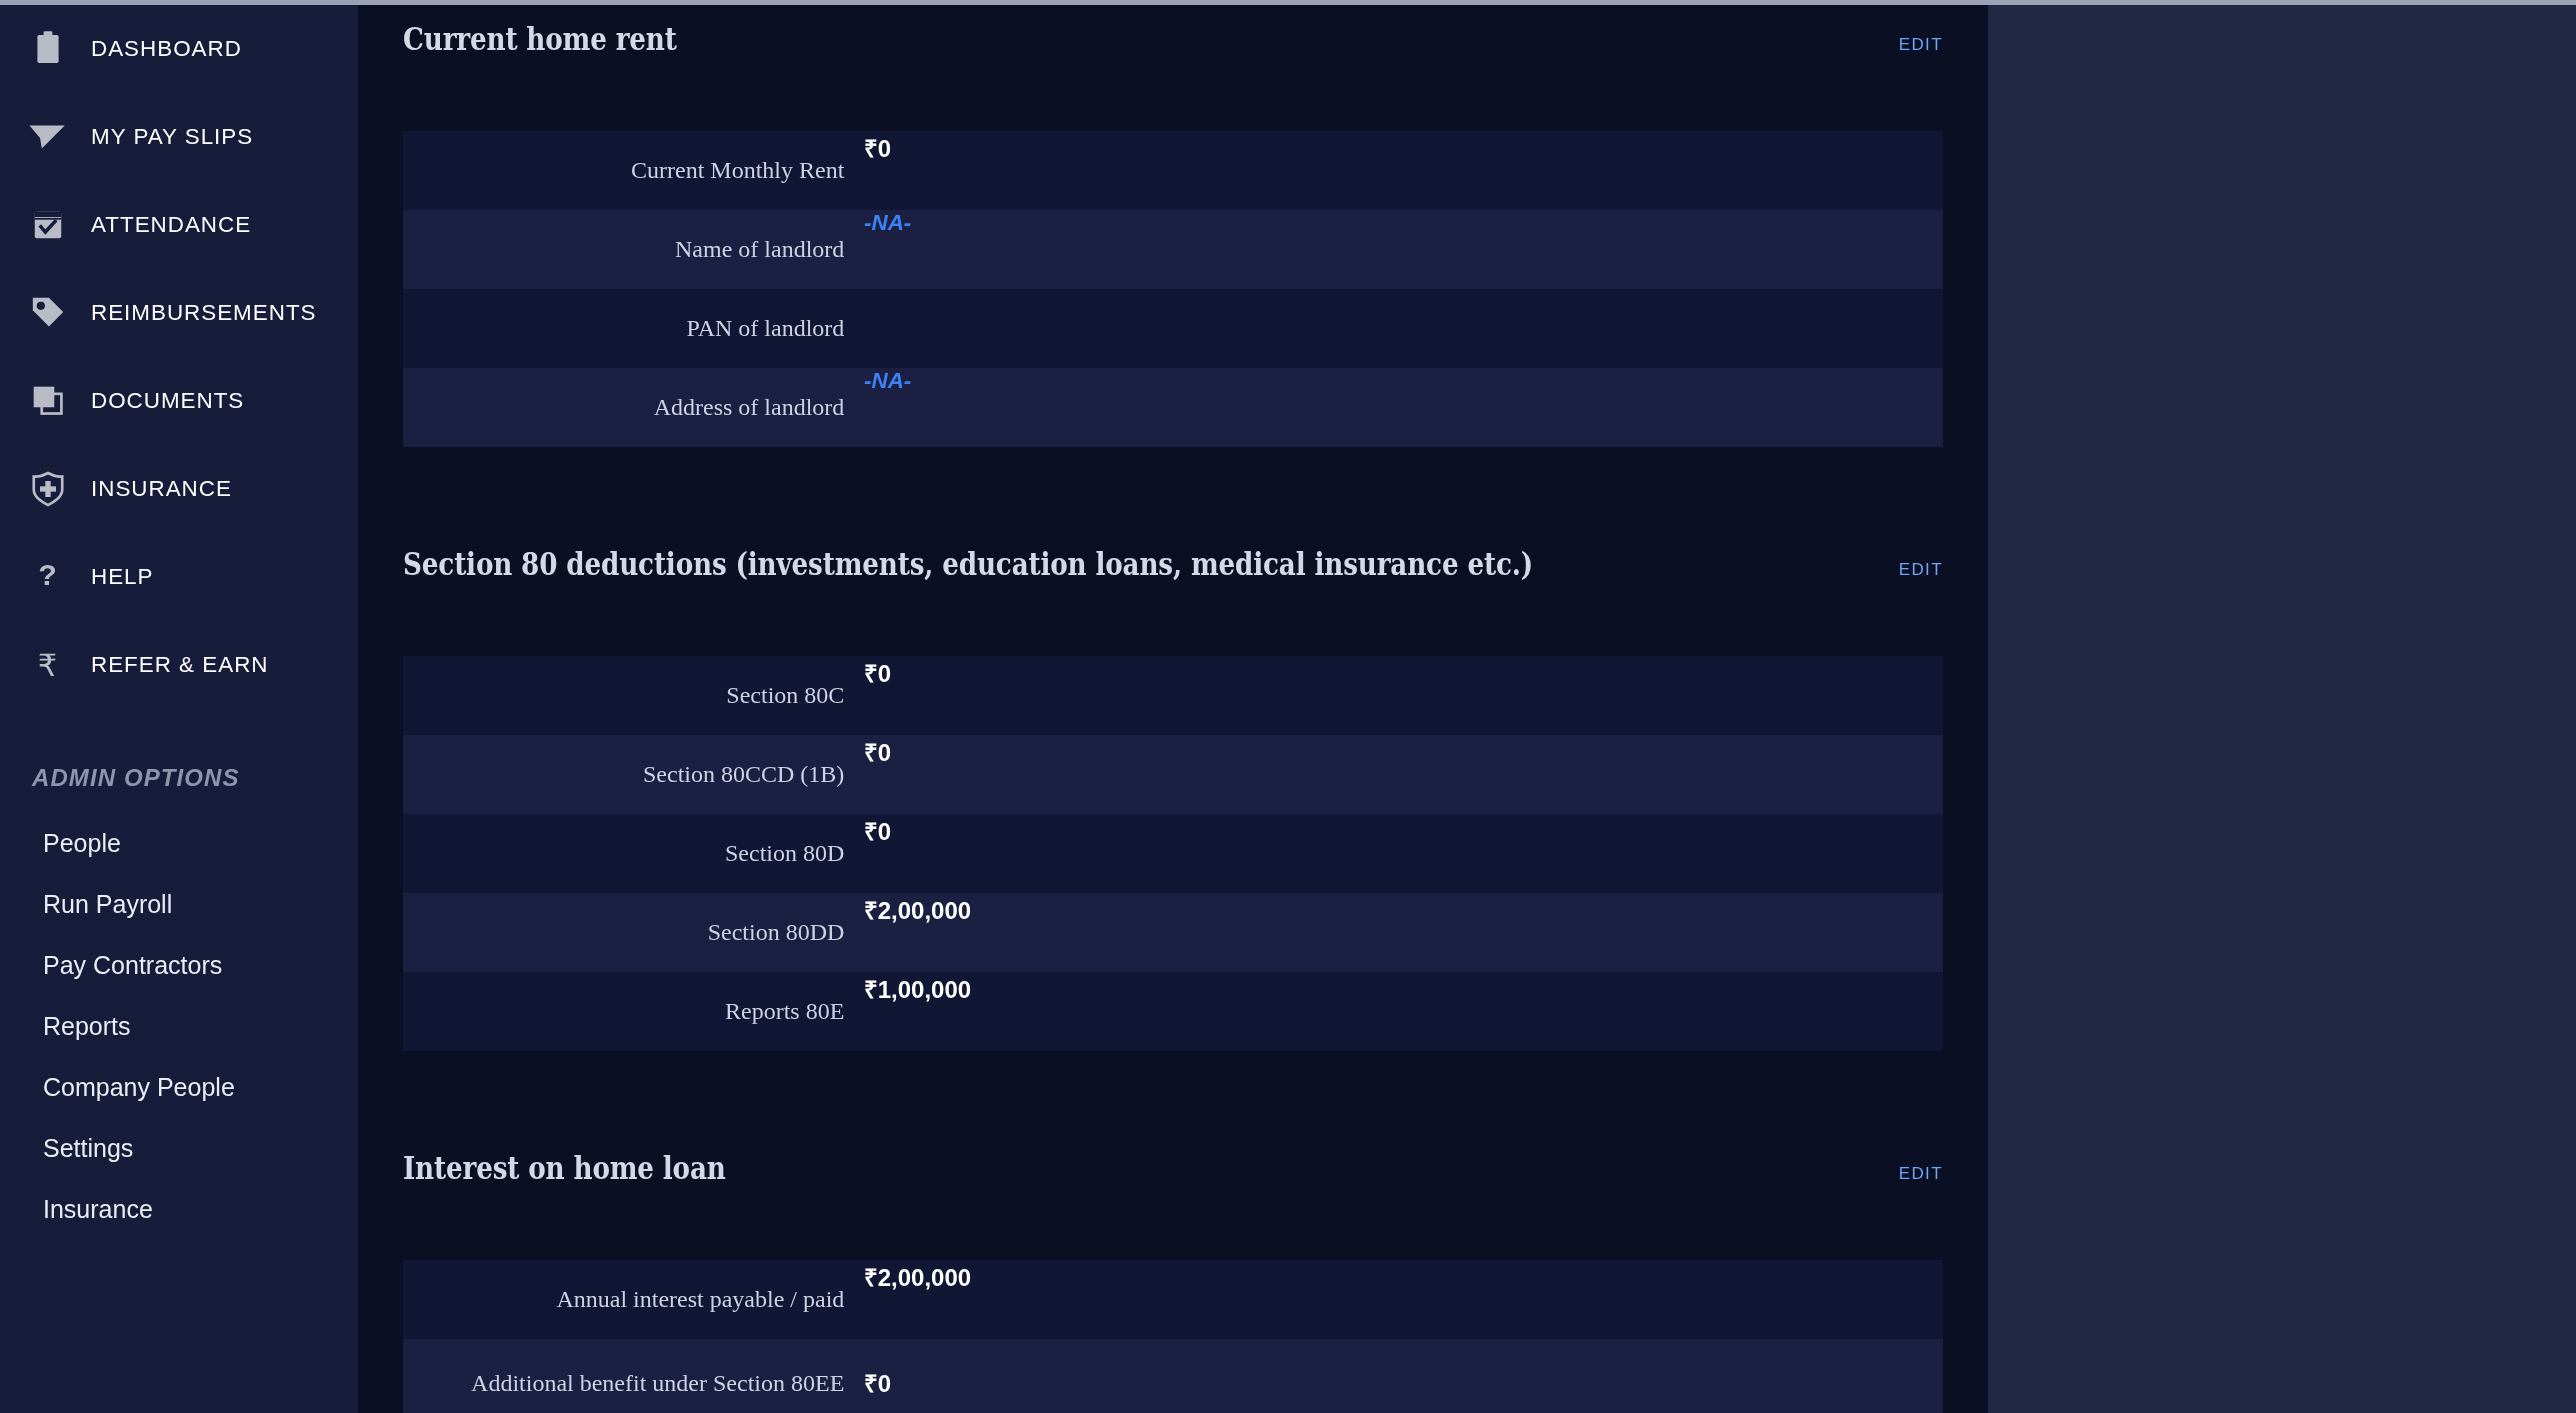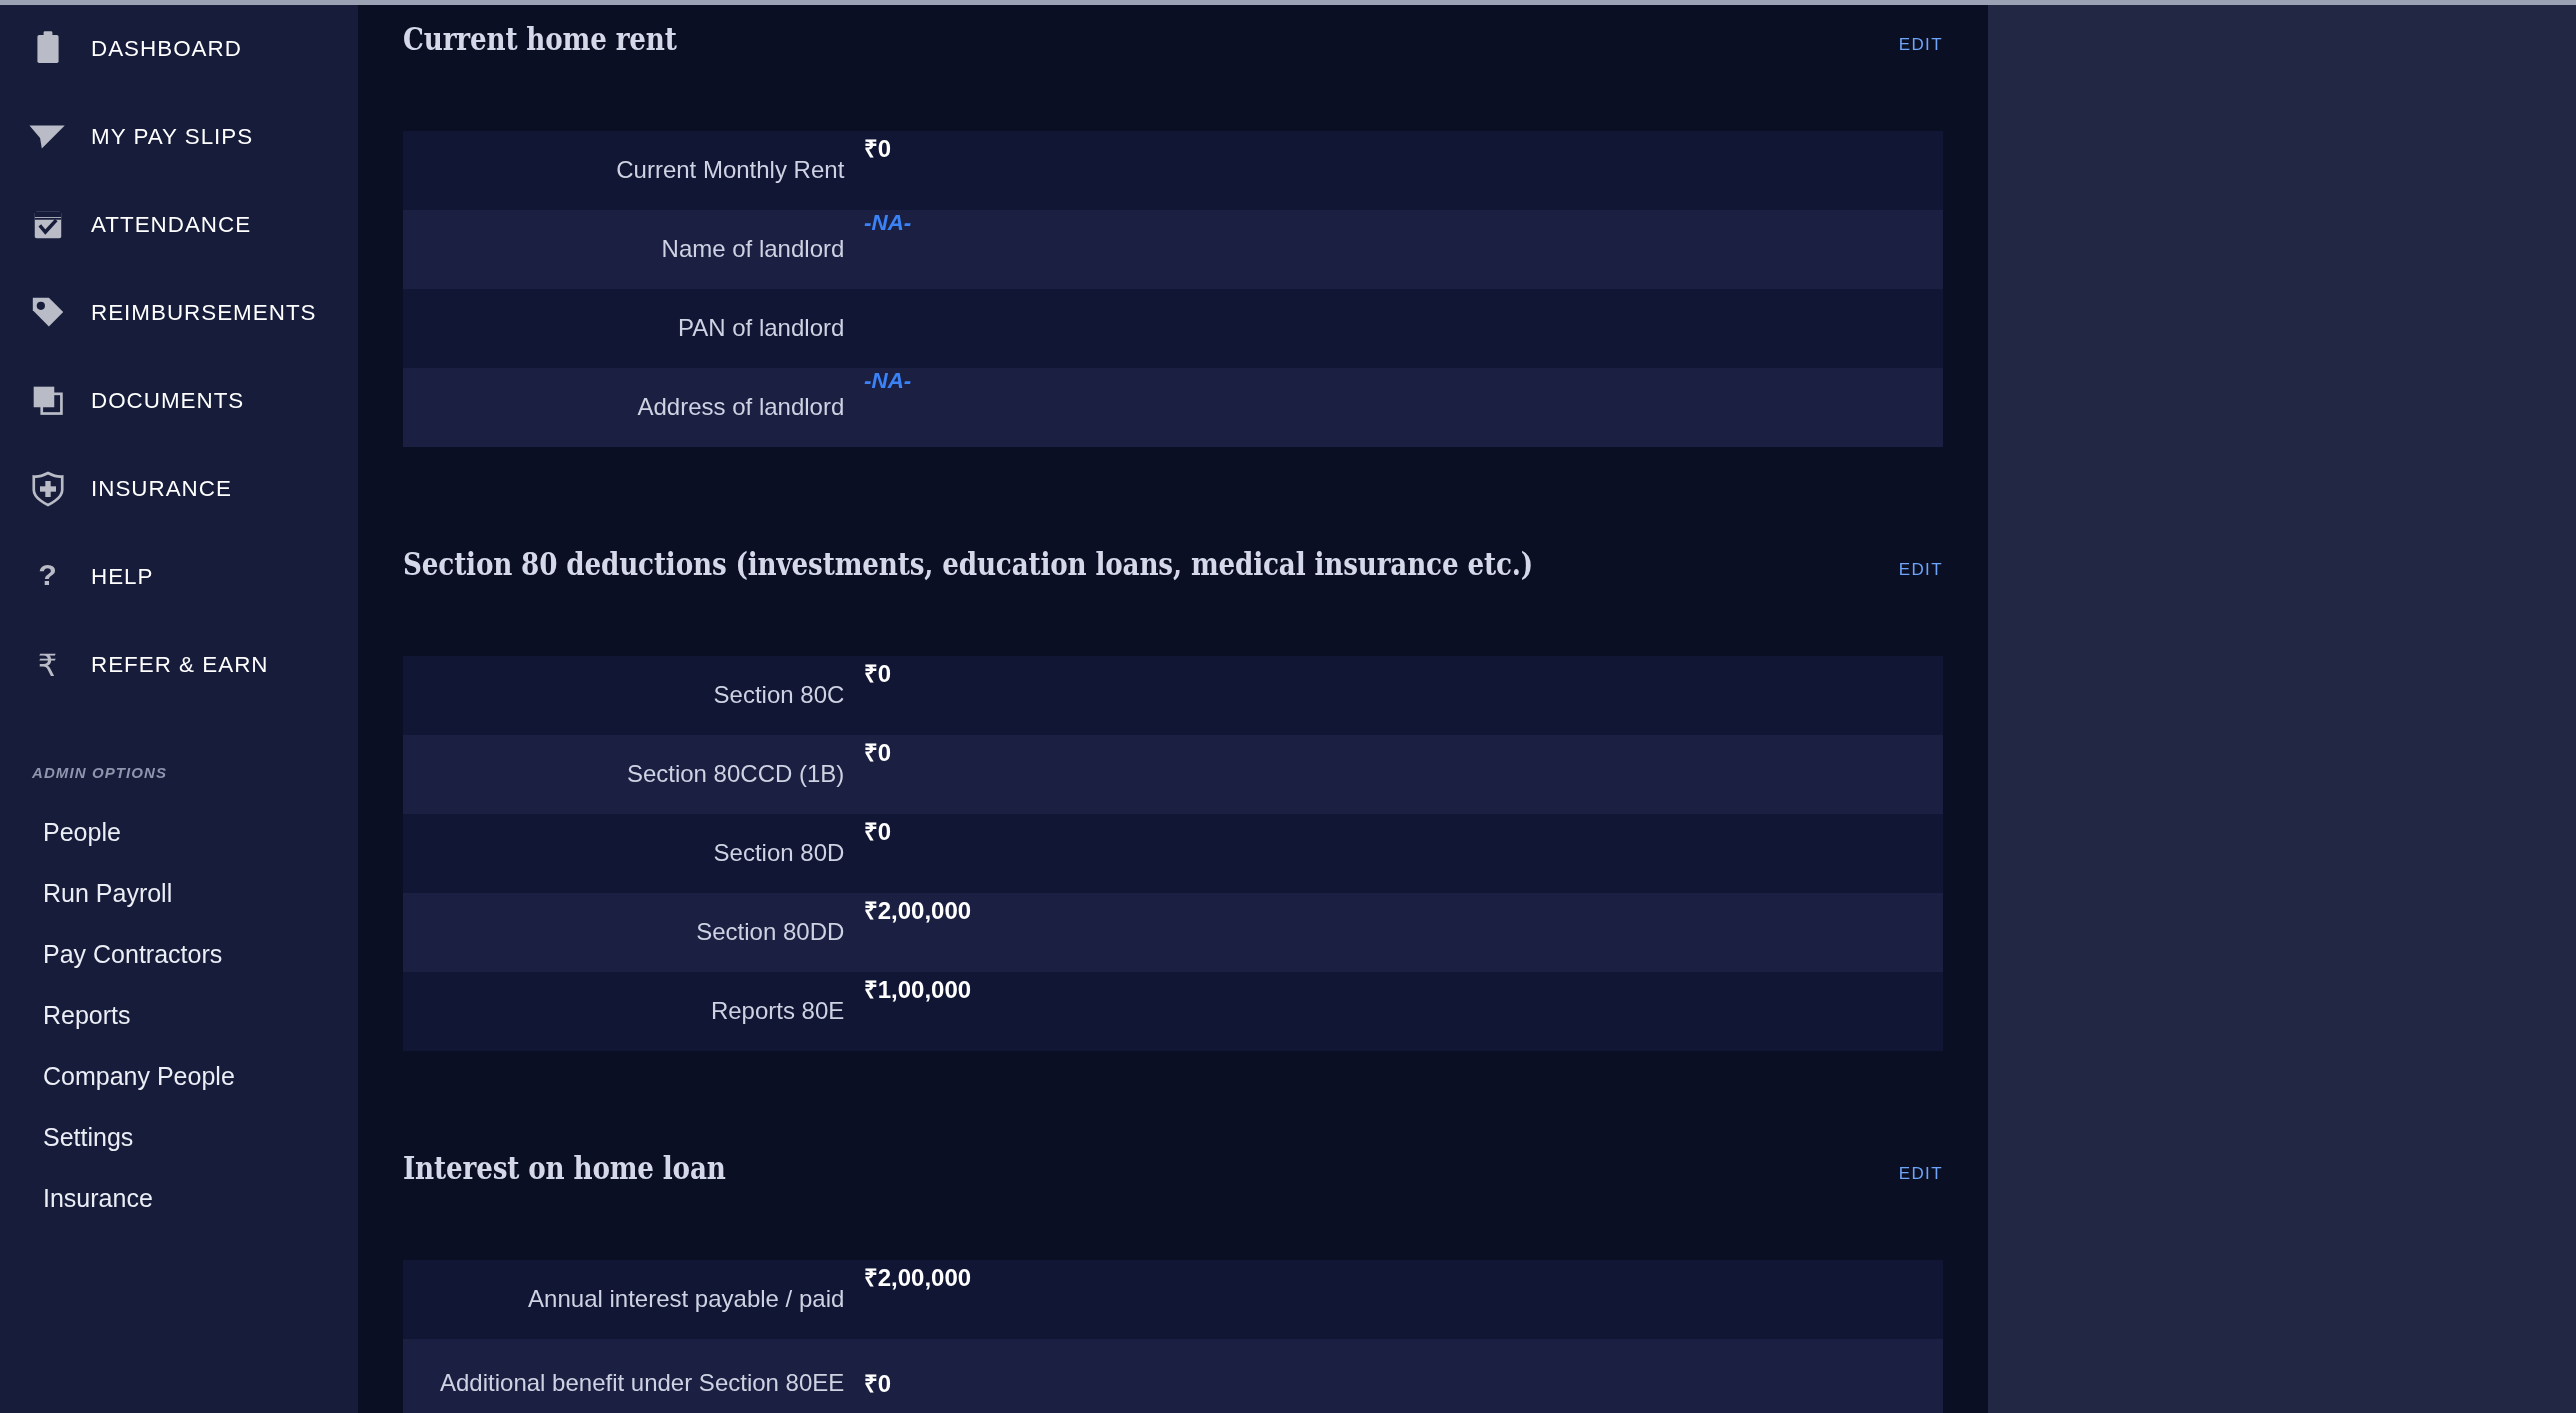--- a/index.html
+++ b/index.html
@@ -36,21 +36,21 @@
   }
   .nav-icon svg { display: block; }
   .nav-label {
     font-size: 22.4px; letter-spacing: 1px; color: #ffffff;
     font-weight: 400; white-space: nowrap;
   }
   .nav-item.active .nav-label { font-weight: 700; }
 
   .admin-header {
     margin-top: 55px; padding-left: 32px;
-    font-size: 15px; font-style: italic; font-weight: 600;
+    font-size: 24px; font-style: italic; font-weight: 600;
     letter-spacing: 1.1px; color: #8e95ac;
   }
   .admin-list { margin-top: 21.5px; }
   .admin-item {
     padding-left: 43px; height: 61px; display: flex; align-items: center;
     font-size: 25px; color: #eceef6; font-weight: 400; cursor: pointer;
   }
 
   
   .main {
@@ -85,20 +85,21 @@
     display: flex; align-items: center;
     min-height: 79px;
     background: #111634;
   }
   .trow:nth-child(even) { background: #1b2042; }
   .tlabel {
     width: 461px; min-width: 461px;
     text-align: right; padding-right: 19.7px;
     font-size: 24px; color: #ced2e2; font-weight: 400;
     line-height: 1.35;
+    font-family: Liberation Serif, serif;
   }
   .tvalue {
     flex: 1;
     font-size: 24px; color: #ffffff; font-weight: 700;
     align-self: flex-start;
     padding-top: 0;
   }
   .trow.tall { min-height: 157px; align-items: flex-start; padding-top: 27px; }
   .trow.tall .tlabel { line-height: 1.45; }
   .tvalue.na {

